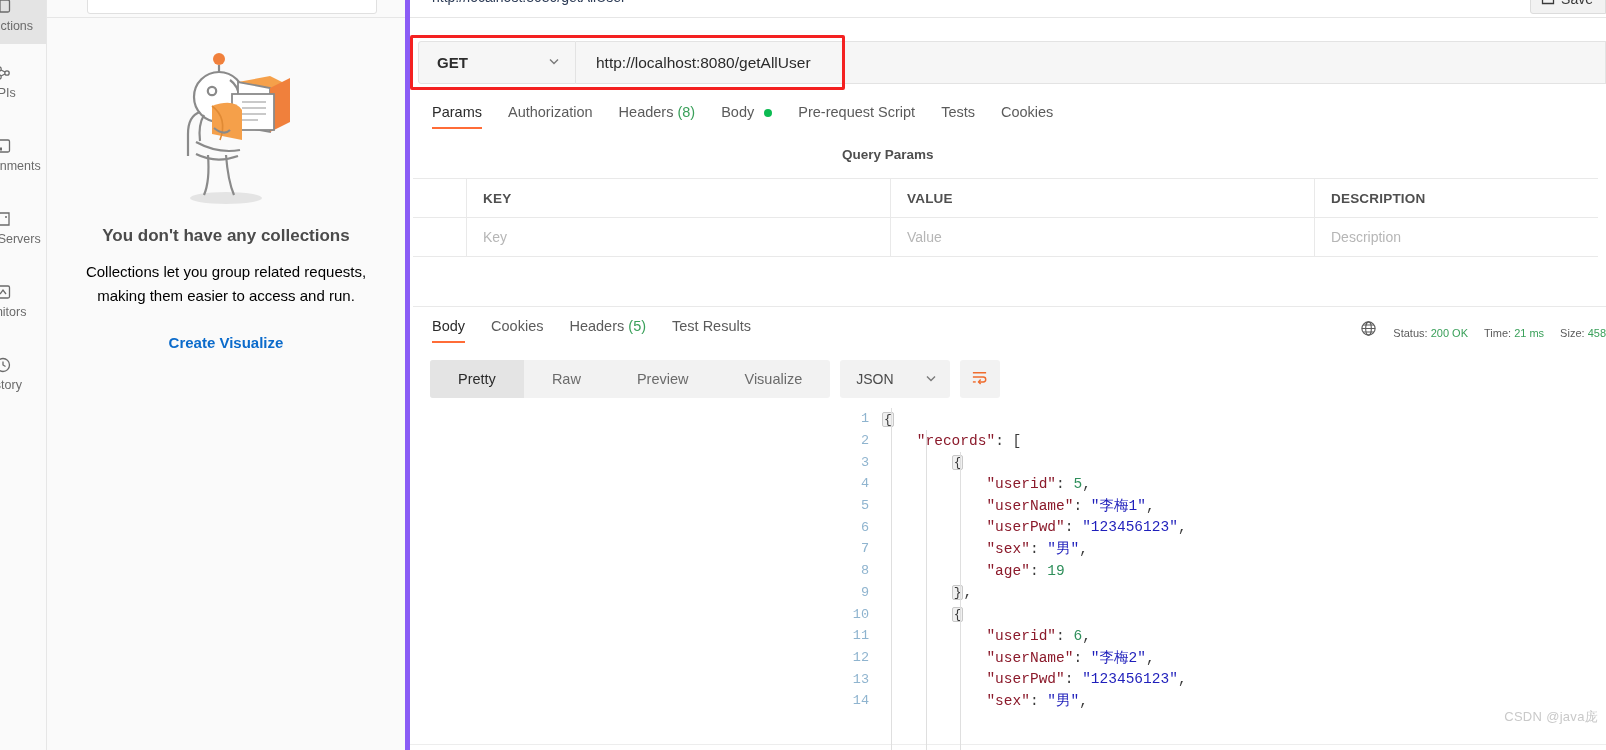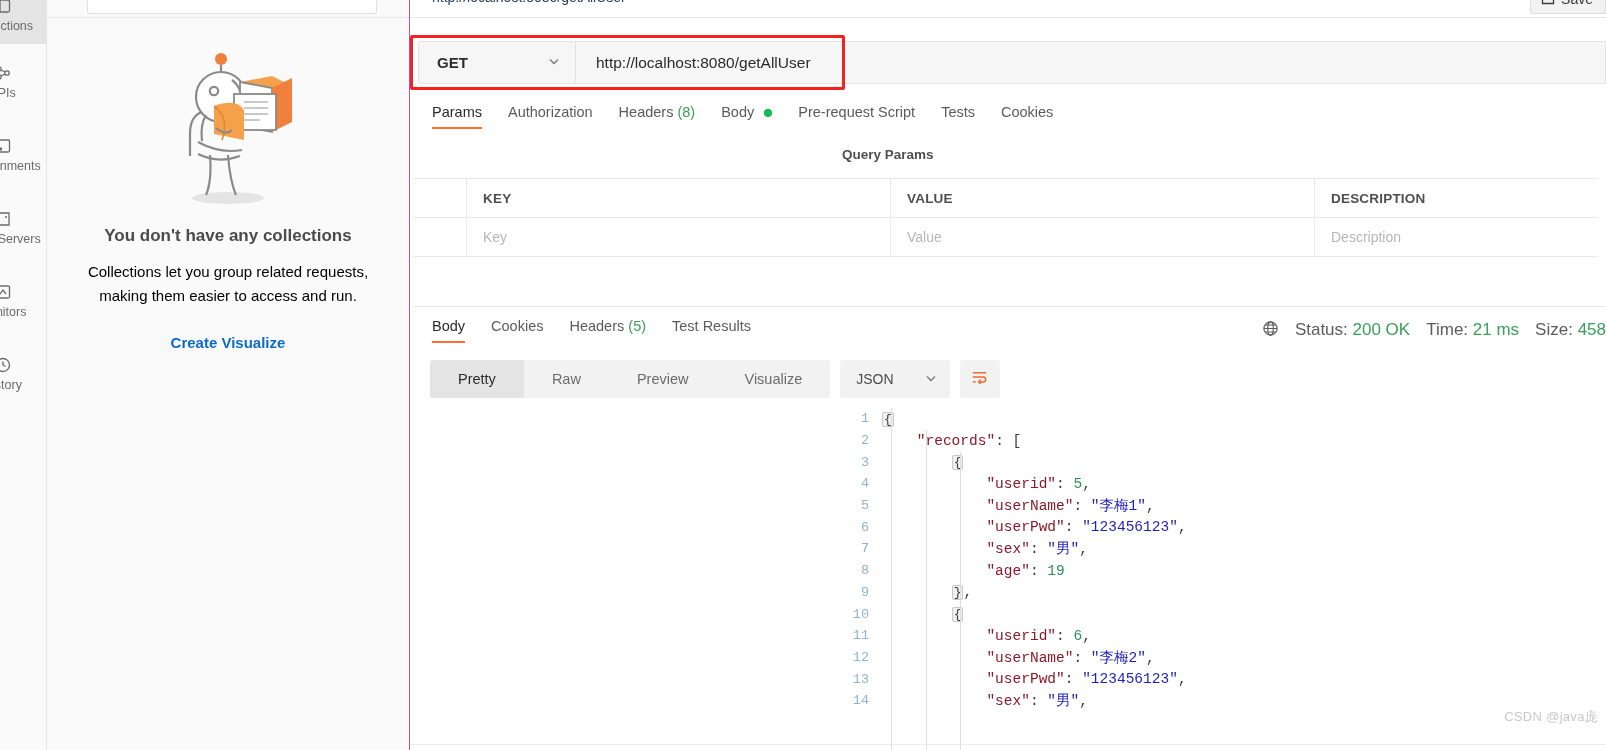--- a/index.html
+++ b/index.html
@@ -44,21 +44,21 @@
   .rail-item.active { background: #e4e4e4; }
   .rail-ico { width: 18px; height: 18px; display:block; }
   .rail-label { white-space: nowrap; }
 
   
   .sidebar {
     width: 363px;
     flex: 0 0 363px;
     height: 750px;
     background: #fafafa;
-    border-right: 1px solid #8b5cf6;
+    border-right: 5px solid #8b5cf6;
     position: relative;
     overflow: hidden;
   }
   .sidebar-topbar {
     height: 18px;
     border-bottom: 1px solid #e6e6e6;
     position: relative;
     background: #fafafa;
   }
   .sidebar-searchbox {
@@ -264,23 +264,23 @@
     left: 22px; top: 318px;
     display: flex;
     align-items: flex-end;
     gap: 26px;
     font-size: 14.5px;
   }
   .resp-meta {
     position: absolute;
     right: 0; top: 320px;
     display: flex;
-    align-items: flex-start;
+    align-items: flex-end;
     gap: 16px;
-    font-size: 17px;
+    font-size: 11px;
     color: #5b5b5b;
     white-space: nowrap;
   }
   .meta-val { color: #3aa05a; }
 
   
   .resp-toolbar {
     position: absolute;
     left: 20px; top: 360px;
     display: flex;

